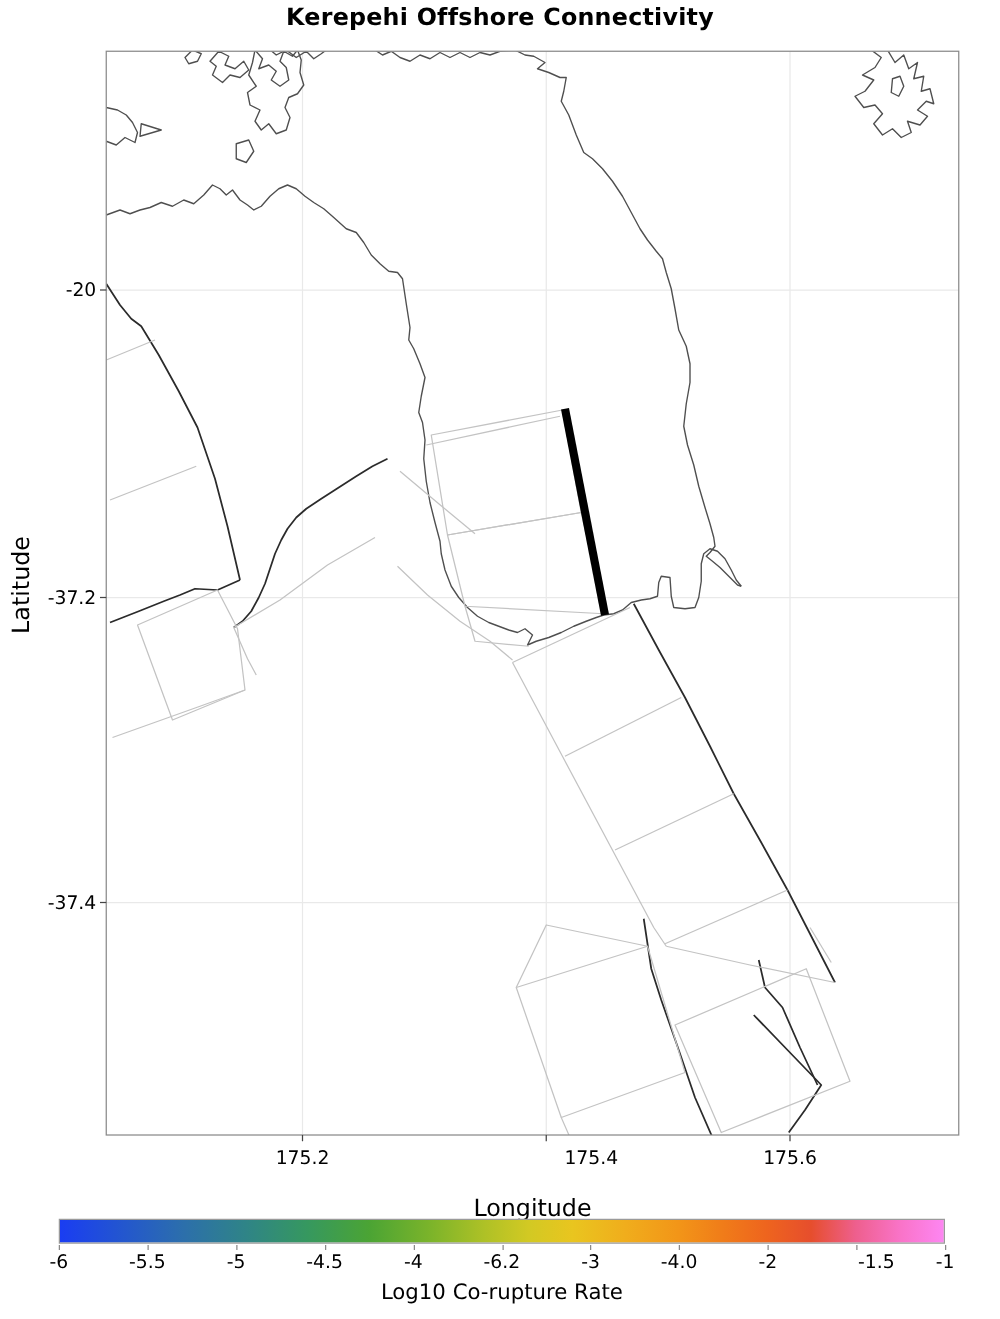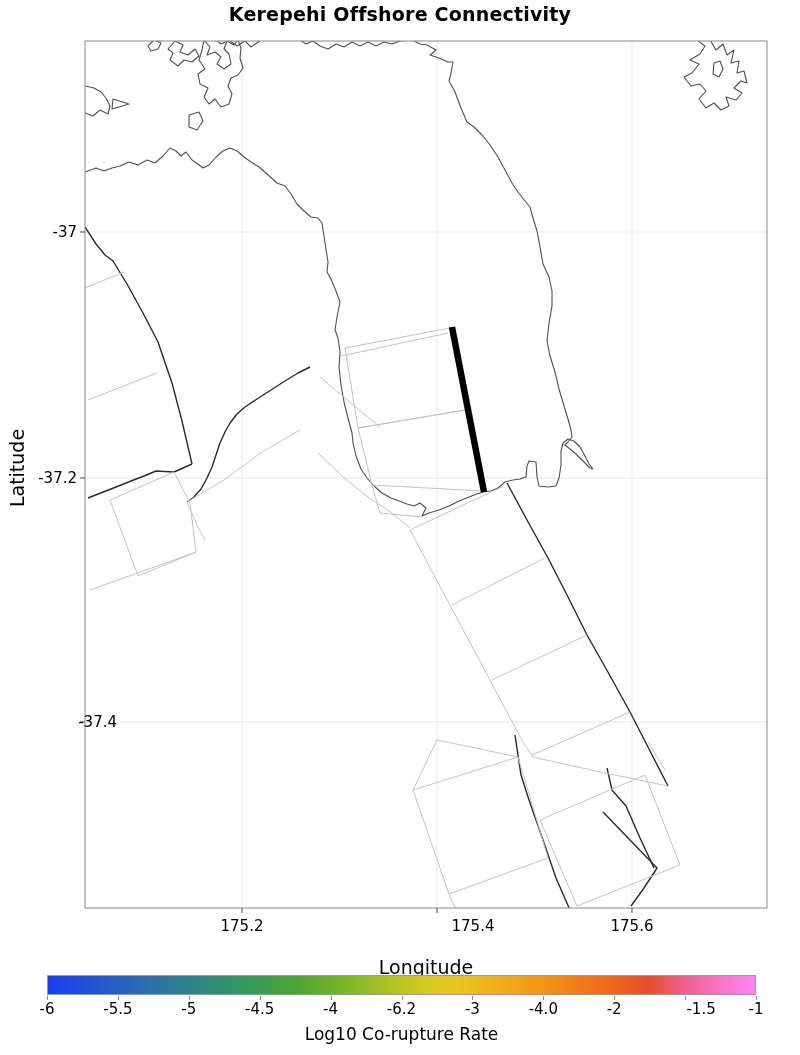--- a/index.html
+++ b/index.html
@@ -95,23 +95,23 @@
 
 <div class="ylabel">Latitude</div>
 <div class="xlabel">Longitude</div>
 
 <div id="xticks">
     <span class="xtick" style="left: 242px;">175.2</span>
     <span class="xtick" style="left: 437px; margin-left: 36px;">175.4</span>
     <span class="xtick" style="left: 632px;">175.6</span>
   </div>
 <div id="yticks">
-    <span class="ytick" style="top: 223px;">-37</span>
+    <span class="ytick" style="top: 223px;">-20</span>
     <span class="ytick" style="top: 469px;">-37.2</span>
-    <span class="ytick" style="top: 713px; margin-left: 40px;">-37.4</span>
+    <span class="ytick" style="top: 713px;">-37.4</span>
   </div>
 
 <div class="cbar" id="cbar" style="background: linear-gradient(to right, rgb(26, 61, 242) 0%, rgb(35, 86, 207) 7%, rgb(44, 111, 171) 14%, rgb(47, 132, 135) 21%, rgb(54, 152, 95) 28%, rgb(75, 164, 52) 35%, rgb(124, 180, 42) 42%, rgb(174, 193, 38) 48%, rgb(210, 201, 35) 53%, rgb(233, 197, 31) 58%, rgb(240, 173, 28) 64%, rgb(242, 149, 24) 70%, rgb(240, 124, 25) 75%, rgb(238, 100, 30) 80%, rgb(230, 78, 45) 85%, rgb(238, 95, 141) 90%, rgb(249, 115, 199) 95%, rgb(253, 134, 242) 100%);"></div>
 <div id="cbticks">
     <div class="cbtickmark" style="left: 47px;"></div>
     <span class="cbtick" style="left: 47px;">-6</span>
     <div class="cbtickmark" style="left: 117.9px;"></div>
     <span class="cbtick" style="left: 117.9px;">-5.5</span>
     <div class="cbtickmark" style="left: 188.8px;"></div>
     <span class="cbtick" style="left: 188.8px;">-5</span>

